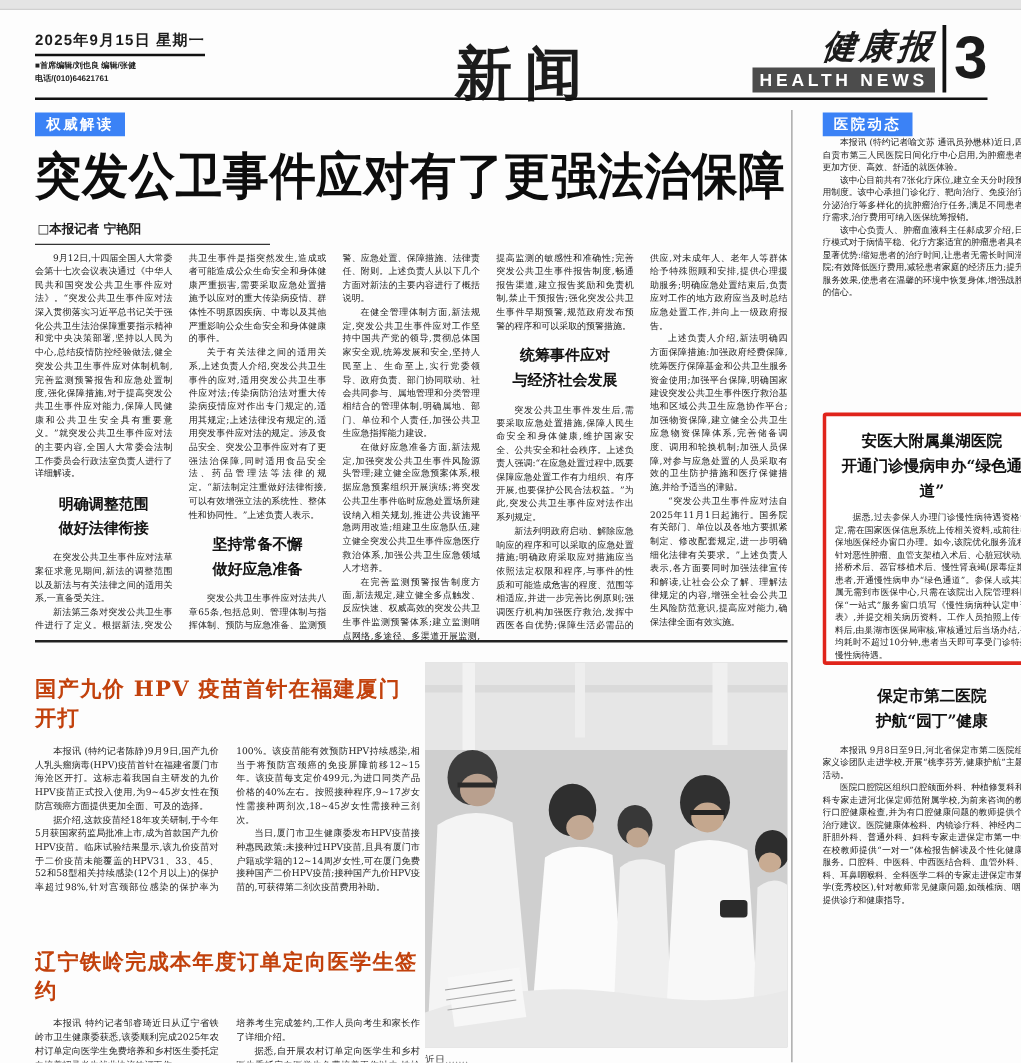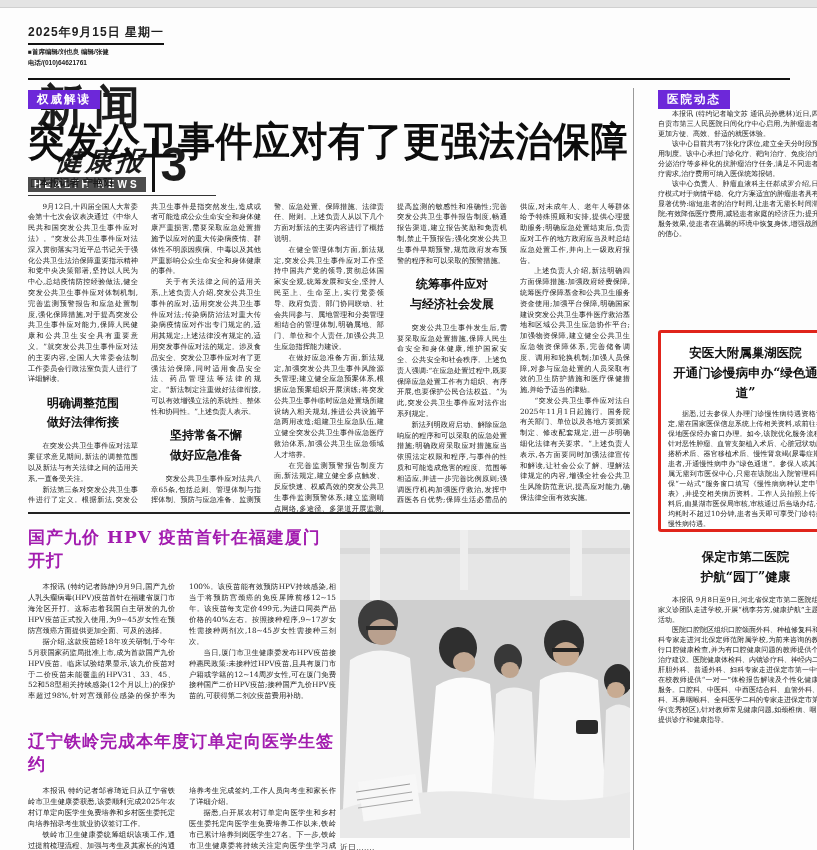--- a/index.html
+++ b/index.html
@@ -4,53 +4,53 @@
 <style>
   html,body{margin:0;padding:0;}
   body{
     width:817px;height:850px;position:relative;background:#fdfdfd;
     font-family:"DejaVu Serif","Liberation Serif",serif;color:#1c1c1c;
     overflow:hidden;
   }
   .top-strip{position:absolute;top:0;left:0;width:817px;height:7px;background:#e4e4e4;border-bottom:1px solid #d0d0d0;}
 
   
-  .masthead{position:absolute;top:20px;left:28px;width:762px;height:54px;display:flex;align-items:flex-start;justify-content:space-between;flex-direction:column;}
+  .masthead{position:absolute;top:20px;left:28px;width:762px;height:54px;display:flex;align-items:flex-start;justify-content:space-between;}
   .mast-left{width:200px;font-family:"Liberation Sans","DejaVu Sans",sans-serif;}
   .date-line{font-size:12px;font-weight:bold;letter-spacing:1px;border-bottom:2.5px solid #111;display:inline-block;padding-bottom:2px;margin-top:4px;}
   .ed-line{font-size:6.5px;color:#222;margin-top:3px;font-weight:bold;}
   .tel-line{font-size:6.5px;color:#222;margin-top:2px;font-weight:bold;}
   .section-title{font-size:46px;font-weight:900;letter-spacing:10px;font-family:"DejaVu Sans","Liberation Sans",sans-serif;margin-top:8px;text-indent:10px;}
   .mast-logo{display:flex;align-items:stretch;height:54px;}
   .logo-block{display:flex;flex-direction:column;align-items:flex-end;justify-content:flex-end;}
   .logo-script{font-family:"DejaVu Serif",serif;font-style:italic;font-weight:bold;font-size:27px;letter-spacing:3px;transform:skewX(-6deg);line-height:1;}
-  .logo-bar{background:#4c4c4c;color:#fff;font-family:"Liberation Sans",sans-serif;font-weight:bold;font-size:10px;letter-spacing:3px;padding:2px 6px;margin-top:3px;text-align:center;}
+  .logo-bar{background:#4c4c4c;color:#fff;font-family:"Liberation Sans",sans-serif;font-weight:bold;font-size:14px;letter-spacing:3px;padding:2px 6px;margin-top:3px;text-align:center;}
   .logo-divider{width:3px;background:#111;margin:0 6px;height:54px;}
   .page-number{font-family:"Liberation Sans","DejaVu Sans",sans-serif;font-size:48px;font-weight:900;line-height:54px;}
   .mast-rule{position:absolute;top:78px;left:28px;width:762px;height:2px;background:#111;}
 
   
-  .tag{display:inline-block;background:#6d28d9;color:#fff;font-family:"DejaVu Sans","Liberation Sans",sans-serif;
+  .tag{display:inline-block;background:#3b82f6;color:#fff;font-family:"DejaVu Sans","Liberation Sans",sans-serif;
        font-weight:bold;font-size:11.5px;padding:2px 9px;letter-spacing:2px;}
 
   
   .main-area{position:absolute;top:88px;left:28px;width:602px;height:424px;overflow:hidden;}
   .main-headline{font-family:"DejaVu Sans","Liberation Sans",sans-serif;font-weight:900;font-size:37px;
        letter-spacing:.5px;line-height:1.15;margin:10px 0 8px 0;white-space:nowrap;transform:scaleY(1.08);transform-origin:top left;color:#0d0d0d;}
   .byline{font-size:10px;font-weight:bold;width:186px;border-bottom:1.5px solid #333;padding:6px 0 5px 2px;margin-bottom:6px;}
   .main-cols{column-count:5;column-gap:13px;height:316px;overflow:hidden;text-align:justify;
        font-size:7.2px;line-height:1.5;color:#222;}
   .para{margin:0;text-indent:2em;}
   .subhead{font-family:"DejaVu Sans","Liberation Sans",sans-serif;font-weight:bold;font-size:12px;
        text-align:center;line-height:1.6;margin:9px 0;white-space:pre-line;break-inside:avoid;color:#111;}
   .main-bottom-rule{position:absolute;top:512px;left:28px;width:602px;height:1.5px;background:#222;}
 
   
   .bottom-left{position:absolute;top:524px;left:28px;width:308px;}
-  .story-b-head{font-size:17px;font-weight:700;letter-spacing:1px;margin:2px 0 10px 0;color:#a21caf;}
+  .story-b-head{font-size:17px;font-weight:700;letter-spacing:1px;margin:16px 0 10px 0;color:#c2410c;}
   .story-b-cols{column-count:2;column-gap:14px;text-align:justify;font-size:7.3px;line-height:1.5;color:#222;overflow:hidden;}
   .cols-a{height:146px;}
   .cols-b{height:112px;}
 
   
   .photo{position:absolute;top:530px;left:340px;width:290px;height:308px;overflow:hidden;background:#d6d6d6;}
   .photo-caption{position:absolute;top:843px;left:340px;width:290px;font-size:8px;color:#333;line-height:1.3;}
 
   
   .sidebar-rule{position:absolute;top:88px;left:633px;width:1px;height:762px;background:#9a9a9a;}

